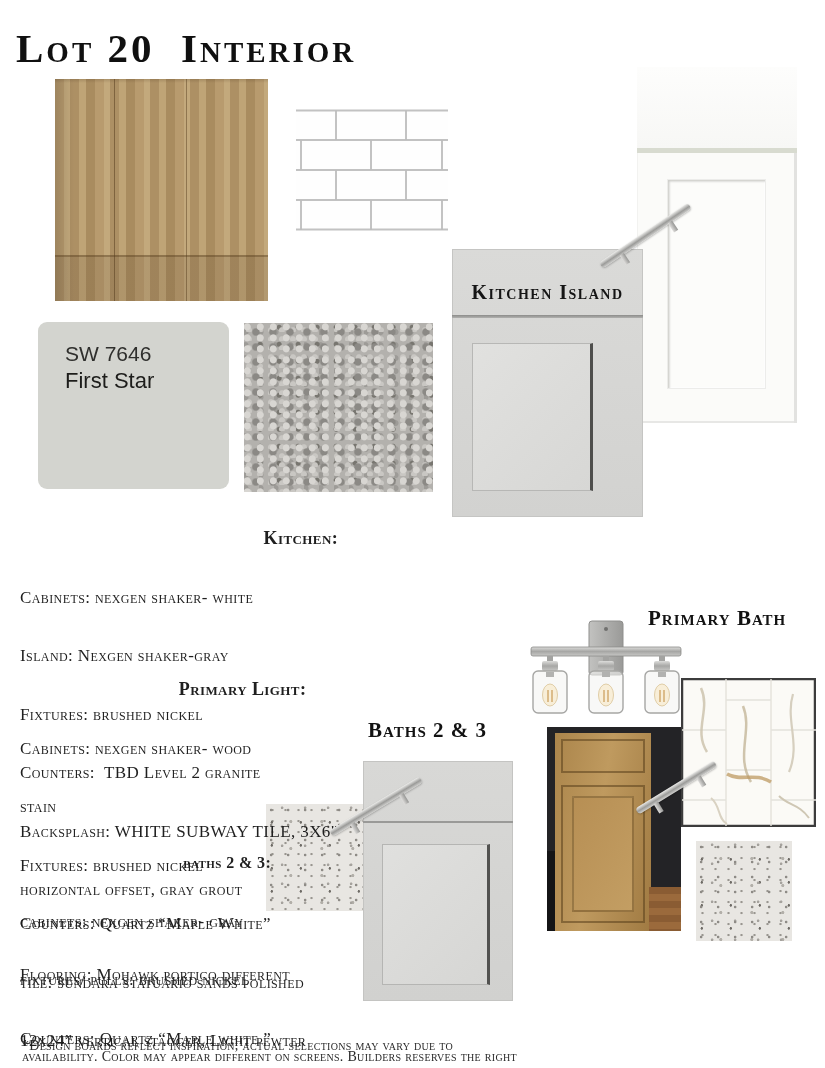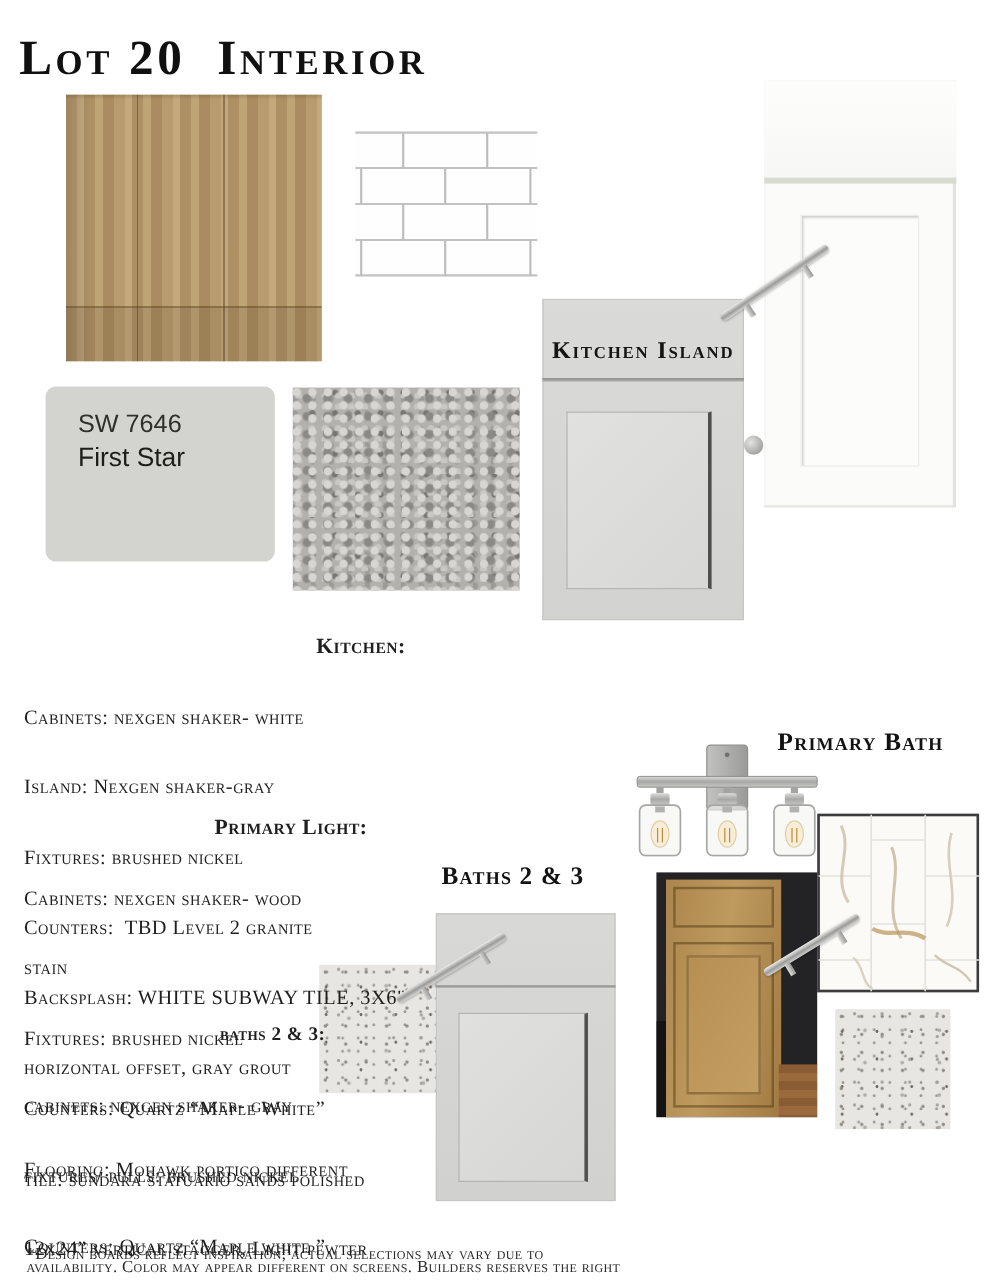--- a/index.html
+++ b/index.html
@@ -16,21 +16,21 @@
     background-color:#b4986b;
     background-image:
       linear-gradient(90deg, transparent 0 27.6%, rgba(80,55,25,.5) 27.6% 28.2%, transparent 28.2%),
       linear-gradient(90deg, transparent 0 61.6%, rgba(80,55,25,.45) 61.6% 62.2%, transparent 62.2%),
       linear-gradient(180deg, transparent 0 79.4%, rgba(80,55,25,.45) 79.4% 80.1%, transparent 80.1%),
       linear-gradient(180deg, rgba(60,40,20,.18), rgba(60,40,20,0) 4px),
       linear-gradient(90deg, rgba(0,0,0,.14), rgba(0,0,0,0) 9%),
       linear-gradient(180deg, rgba(0,0,0,0) 0 80%, rgba(60,40,25,.12) 80%),
       repeating-linear-gradient(90deg,#b89b6e 0 9px,#c3a97c 9px 15px,#ad9064 15px 24px,#bfa476 24px 31px,#a98c5f 31px 40px);}
   .subway{left:296px;top:109px;width:152px;height:122px;}
-  .paint{left:38px;top:322px;width:191px;height:146px;background:#d3d4cf;border-radius:9px;}
+  .paint{left:38px;top:322px;width:191px;height:167px;background:#d3d4cf;border-radius:9px;}
   .paint-code{left:27px;top:20px;font-family:"Liberation Sans",sans-serif;font-size:21px;color:#2f2f2d;}
   .paint-name{left:27px;top:46px;font-family:"Liberation Sans",sans-serif;font-size:22px;font-weight:400;color:#1d1d1b;}
   .carpet{left:244px;top:323px;width:189px;height:169px;background-color:#b3b1ad;
     background-image:
       radial-gradient(circle at 25% 35%, #d8d6d2 0 3px, transparent 4px),
       radial-gradient(circle at 70% 60%, #8b8985 0 3px, transparent 4.5px),
       radial-gradient(circle at 45% 80%, #c9c7c3 0 2.5px, transparent 3.5px),
       radial-gradient(circle at 85% 25%, #787670 0 2px, transparent 3px),
       radial-gradient(circle at 10% 70%, #9d9b97 0 2.5px, transparent 3.5px);
     background-size:13px 11px,17px 15px,11px 9px,19px 17px,15px 13px;}
@@ -49,21 +49,21 @@
   
   .white-cab{left:637px;top:67px;width:160px;height:356px;background:#fbfbf9;z-index:1;
     box-shadow:inset -3px 0 0 #e2e2e0, inset 0 -2px 0 #e7e7e5, inset 1px 1px 0 #f2f2f0;}
   .wc-drawer{left:0;top:0;right:0;height:86px;background:linear-gradient(180deg,#fdfdfc,#f7f7f5);
     border-bottom:5px solid #d8dbd0;}
   .wc-panel{left:30px;top:112px;width:99px;height:210px;background:#fcfcfa;border:1px solid #ececea;
     box-shadow:inset 1.5px 1.5px 2px rgba(120,120,115,.35), inset -1px -1px 1px rgba(255,255,255,.8);}
   .knob{left:620px;top:363px;width:16px;height:16px;border-radius:50%;z-index:0;
     background:radial-gradient(circle at 35% 35%, #e3e3e1, #8b8b89);}
 
-  .island-cab{left:452px;top:249px;width:168px;height:268px;z-index:1;
+  .island-cab{left:452px;top:249px;width:191px;height:268px;z-index:1;
     background:linear-gradient(180deg,#dadad8,#d2d2d0);box-shadow:inset 0 0 0 1px #c5c5c3;}
   .ic-label{left:0;top:32px;width:100%;text-align:center;font-size:20px;font-weight:700;
     font-variant:small-caps;letter-spacing:1.5px;color:#151515;}
   .ic-divider{left:0;top:66px;width:100%;height:3px;background:linear-gradient(180deg,#8c8c8a,#b1b1af);}
   .ic-panel{left:20px;top:94px;width:121px;height:148px;border:1px solid #b7b7b5;border-right:3px solid #4e4e4c;
     background:linear-gradient(135deg,#e1e1df,#d7d7d5);}
 
   .gray-cab2{left:363px;top:761px;width:150px;height:240px;z-index:1;
     background:linear-gradient(180deg,#d8d8d6,#d1d1cf);box-shadow:inset 0 0 0 1px #c4c4c2;}
   .gc-divider{left:0;top:60px;width:100%;height:2px;background:#9a9a98;}

